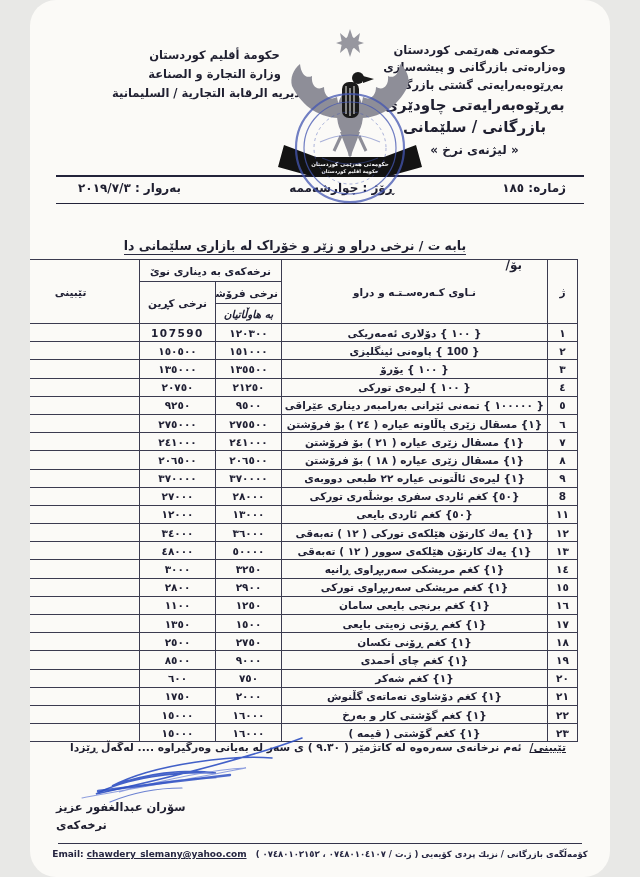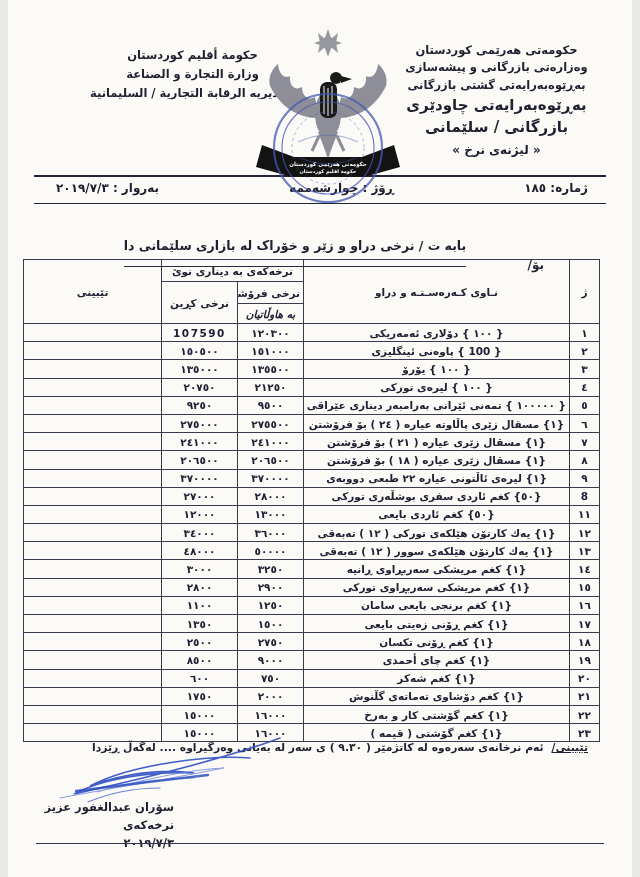--- a/index.html
+++ b/index.html
@@ -1,59 +1,59 @@
 <!DOCTYPE html>
 <html lang="ckb" dir="rtl"><head>
 <meta charset="utf-8">
 <style>
   html,body{margin:0;padding:0;background:#e8e8e6;}
   .page{
-    position:relative;width:624px;height:877px;margin:0 auto;
+    position:relative;width:580px;height:877px;margin:0 auto;
     background:#fbfaf7;color:#1f1f30;overflow:hidden;
-    font-family:"DejaVu Sans","Liberation Sans",sans-serif;font-weight:bold;
+    font-family:"DejaVu Sans","Liberation Sans",sans-serif;font-weight:bold;border-radius:26px;
   }
   
   .hdr-ar{position:absolute;top:46px;left:62px;width:245px;text-align:center;
     direction:rtl;font-size:11.5px;line-height:1.65;}
   .hdr-ku{position:absolute;top:42px;right:18px;width:235px;text-align:center;
     direction:rtl;font-size:11.5px;line-height:1.5;}
   .hdr-ku div:nth-child(4){font-size:15px;}
   .hdr-ku div:nth-child(5){font-size:12px;letter-spacing:1px;margin-top:2px;}
   .emblem{position:absolute;left:240px;top:26px;width:160px;height:180px;z-index:3;}
   .rule1{position:absolute;top:175px;left:26px;right:26px;border-top:2.2px solid #23233a;}
   .rule2{position:absolute;top:203px;left:26px;right:26px;border-top:1.2px solid #23233a;}
   
   .meta{position:absolute;top:181px;left:48px;right:44px;display:flex;
     direction:rtl;justify-content:space-between;font-size:12px;}
   
   .to{position:absolute;top:221px;right:88px;font-size:12px;margin-top:37px;}
   .title{position:absolute;top:238px;left:30px;right:80px;text-align:center;
     font-size:12.5px;direction:rtl;}
-  .title span{border-bottom:1.5px solid #2a2a40;padding-bottom:13px;}
+  .title span{border-bottom:1.5px solid #2a2a40;padding-bottom:1px;}
   
   table.price{position:absolute;top:259px;right:32px;width:576px;direction:rtl;
     border-collapse:collapse;table-layout:fixed;font-size:10.5px;color:#202034;}
   table.price th,table.price td{border:1px solid #3b3b50;padding:0 3px;
     text-align:center;vertical-align:middle;overflow:hidden;white-space:nowrap;font-weight:bold;}
   table.price thead tr:nth-child(1) th{height:21px;}
   table.price thead tr:nth-child(2) th{height:21px;}
   table.price thead tr:nth-child(3) th{height:19px;font-style:italic;}
   table.price tbody td{height:17.2px;}
   .c-no{width:30px;}
   .c-name{width:266px;}
   .c-sell{width:66px;}
   .c-buy{width:76px;}
   .c-note{width:138px;}
   td.c-price{letter-spacing:1.5px;font-size:10.5px;}
   
   .footnote{position:absolute;top:741px;right:44px;direction:rtl;font-size:10.8px;}
   .footnote .lbl{text-decoration:underline;margin-left:4px;}
   
   .sign-scribble{position:absolute;left:34px;top:728px;width:255px;height:82px;z-index:2;}
-  .sign-block{position:absolute;top:799px;left:26px;width:140px;text-align:right;
+  .sign-block{position:absolute;top:799px;left:26px;width:140px;text-align:left;
     direction:rtl;font-size:11.5px;line-height:1.55;}
   
   .footer-rule{position:absolute;top:843px;left:28px;right:28px;border-top:1.2px solid #33334a;}
   .footer{position:absolute;top:849px;left:0;right:0;text-align:center;direction:rtl;
     font-size:9px;color:#252540;}
   .footer .email-val{text-decoration:underline;}
   .footer .addr{margin-left:6px;font-size:8.5px;}
 </style>
 </head>
 <body>
@@ -319,18 +319,22 @@
       <path d="M238,10 C185,30 95,52 32,66 C62,50 112,43 152,45 C120,40 80,46 48,58 C92,35 172,27 208,30" stroke-width="1.6" opacity="0.9"></path>
       <path d="M18,70 C60,62 132,50 182,40 C140,42 92,54 55,64 C82,55 122,50 152,50" stroke="#7488d8" stroke-width="1.1" opacity="0.8"></path>
       <path d="M34,63 C72,58 124,52 166,47" stroke-width="2.4" opacity="0.85"></path>
       <path d="M46,74 C70,64 96,60 118,60" stroke-width="1.2" opacity="0.7"></path>
     </g>
   </svg>
 
   <div class="sign-block">
     <div>سۆران عبدالغفور عزیز</div>
     <div>نرخەكەی</div>
-    <div>٢٠١٩/٧/٣</div>
   </div>
 
   <div class="footer-rule"></div>
+  <div class="footer">
+    <span class="addr">كۆمەڵگەی بازرگانی / نزیك پردی كۆیەیی ( ژ.ت / ٠٧٤٨٠١٠٤١٠٧ ، ٠٧٤٨٠١٠٣١٥٣ )</span>
+    <span>Email:</span>
+    <span class="email-val">chawdery_slemany@yahoo.com</span>
+  </div>
 
 </div>
 
 </body></html>

